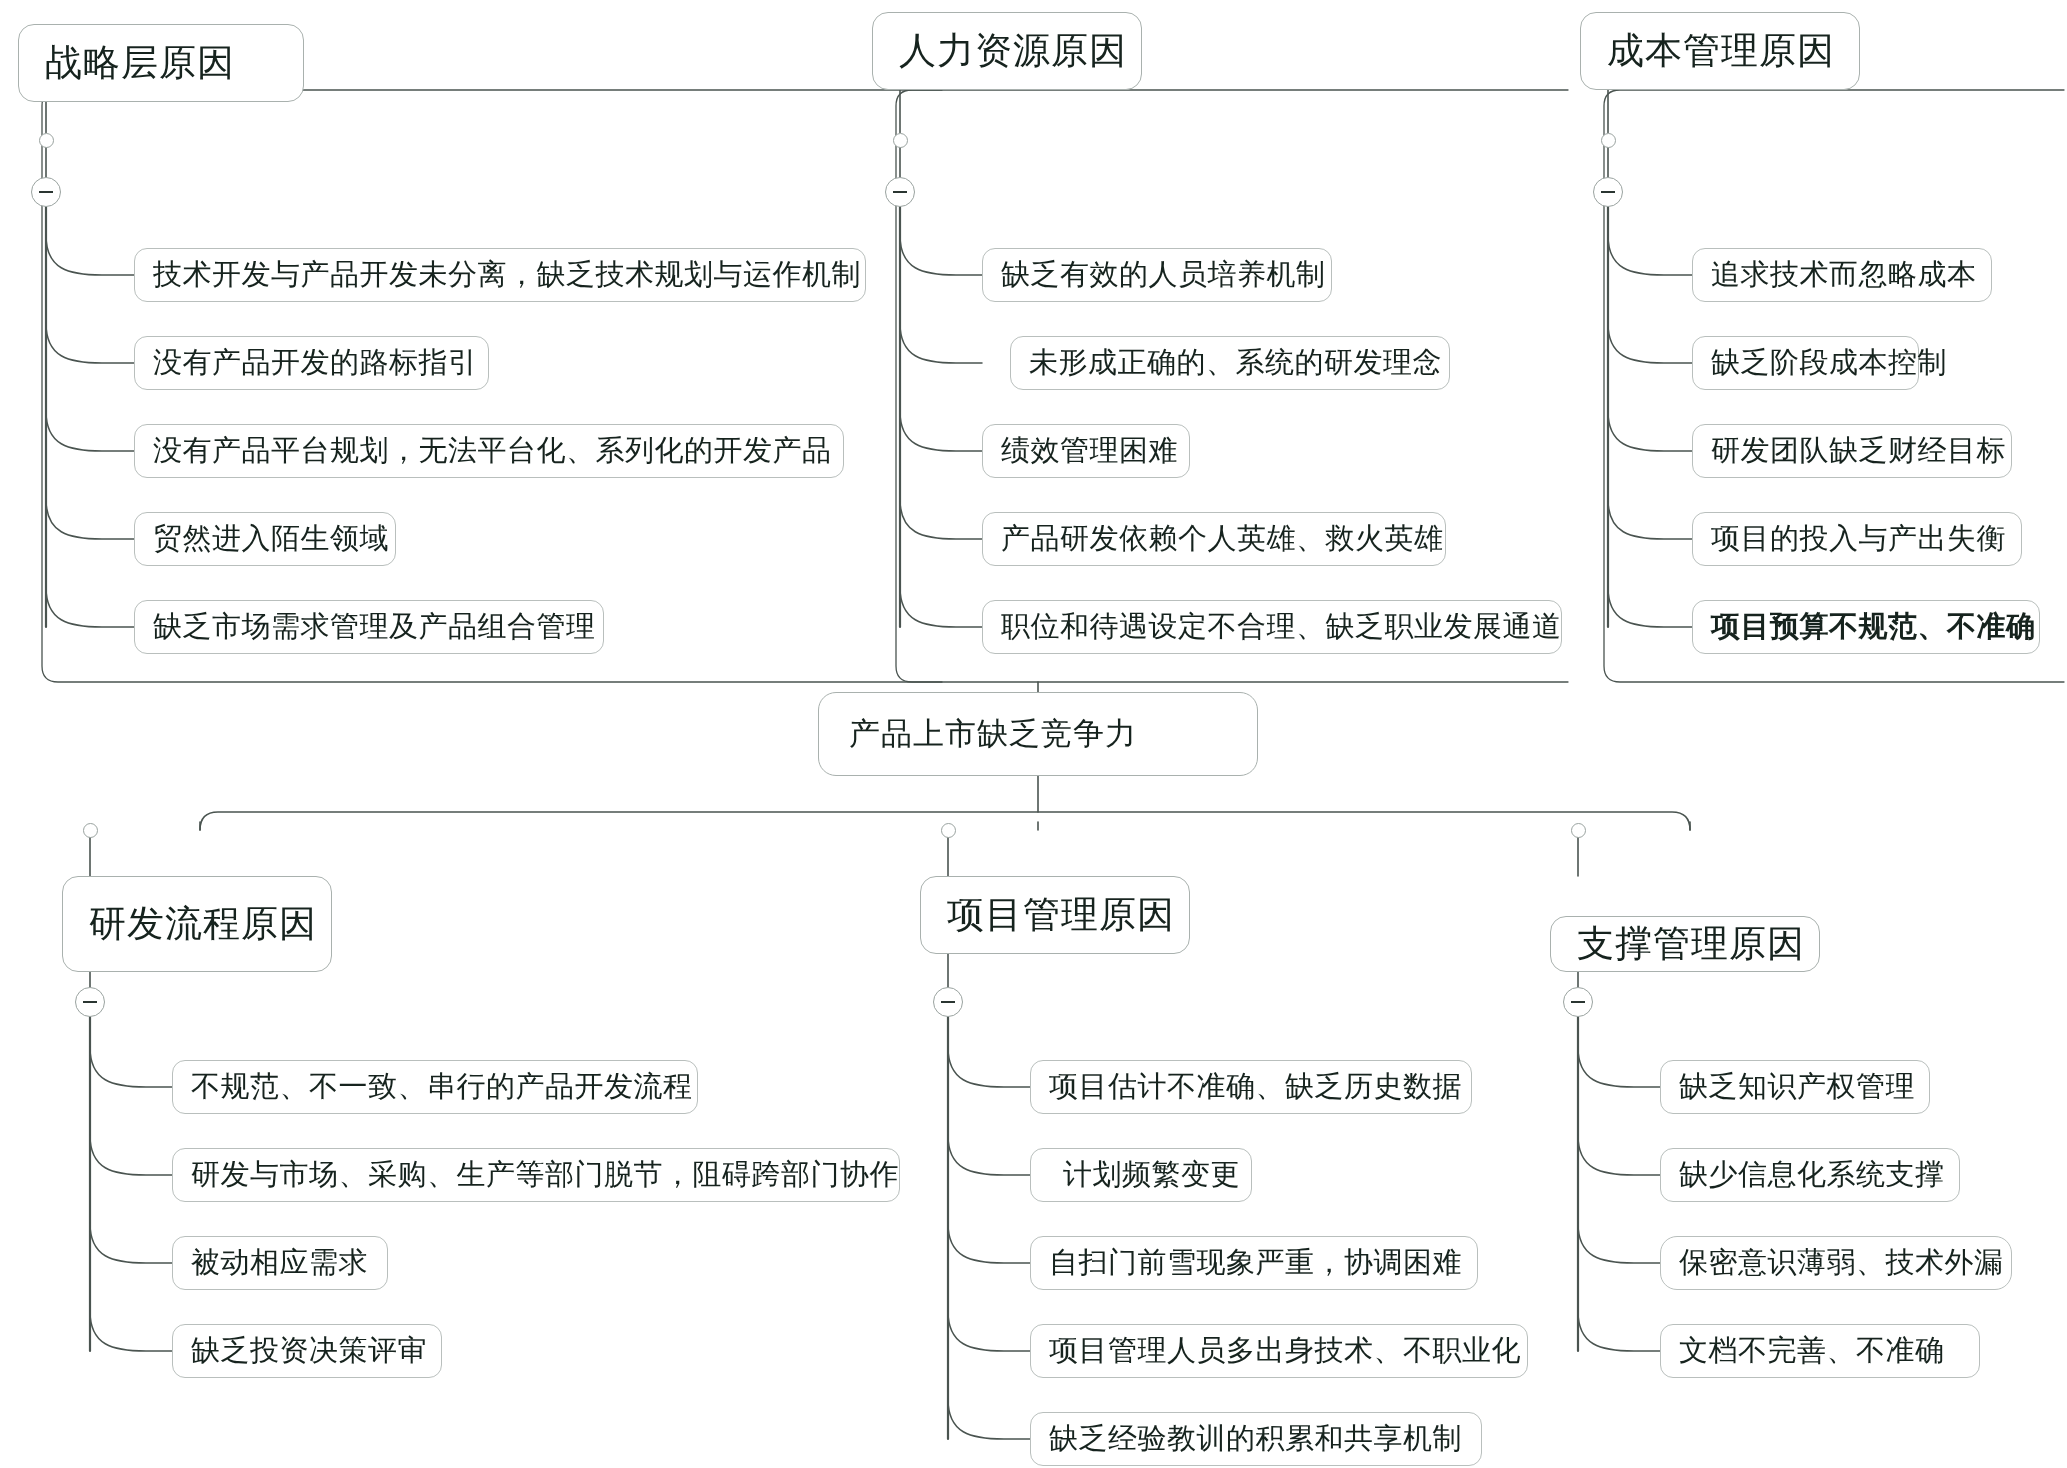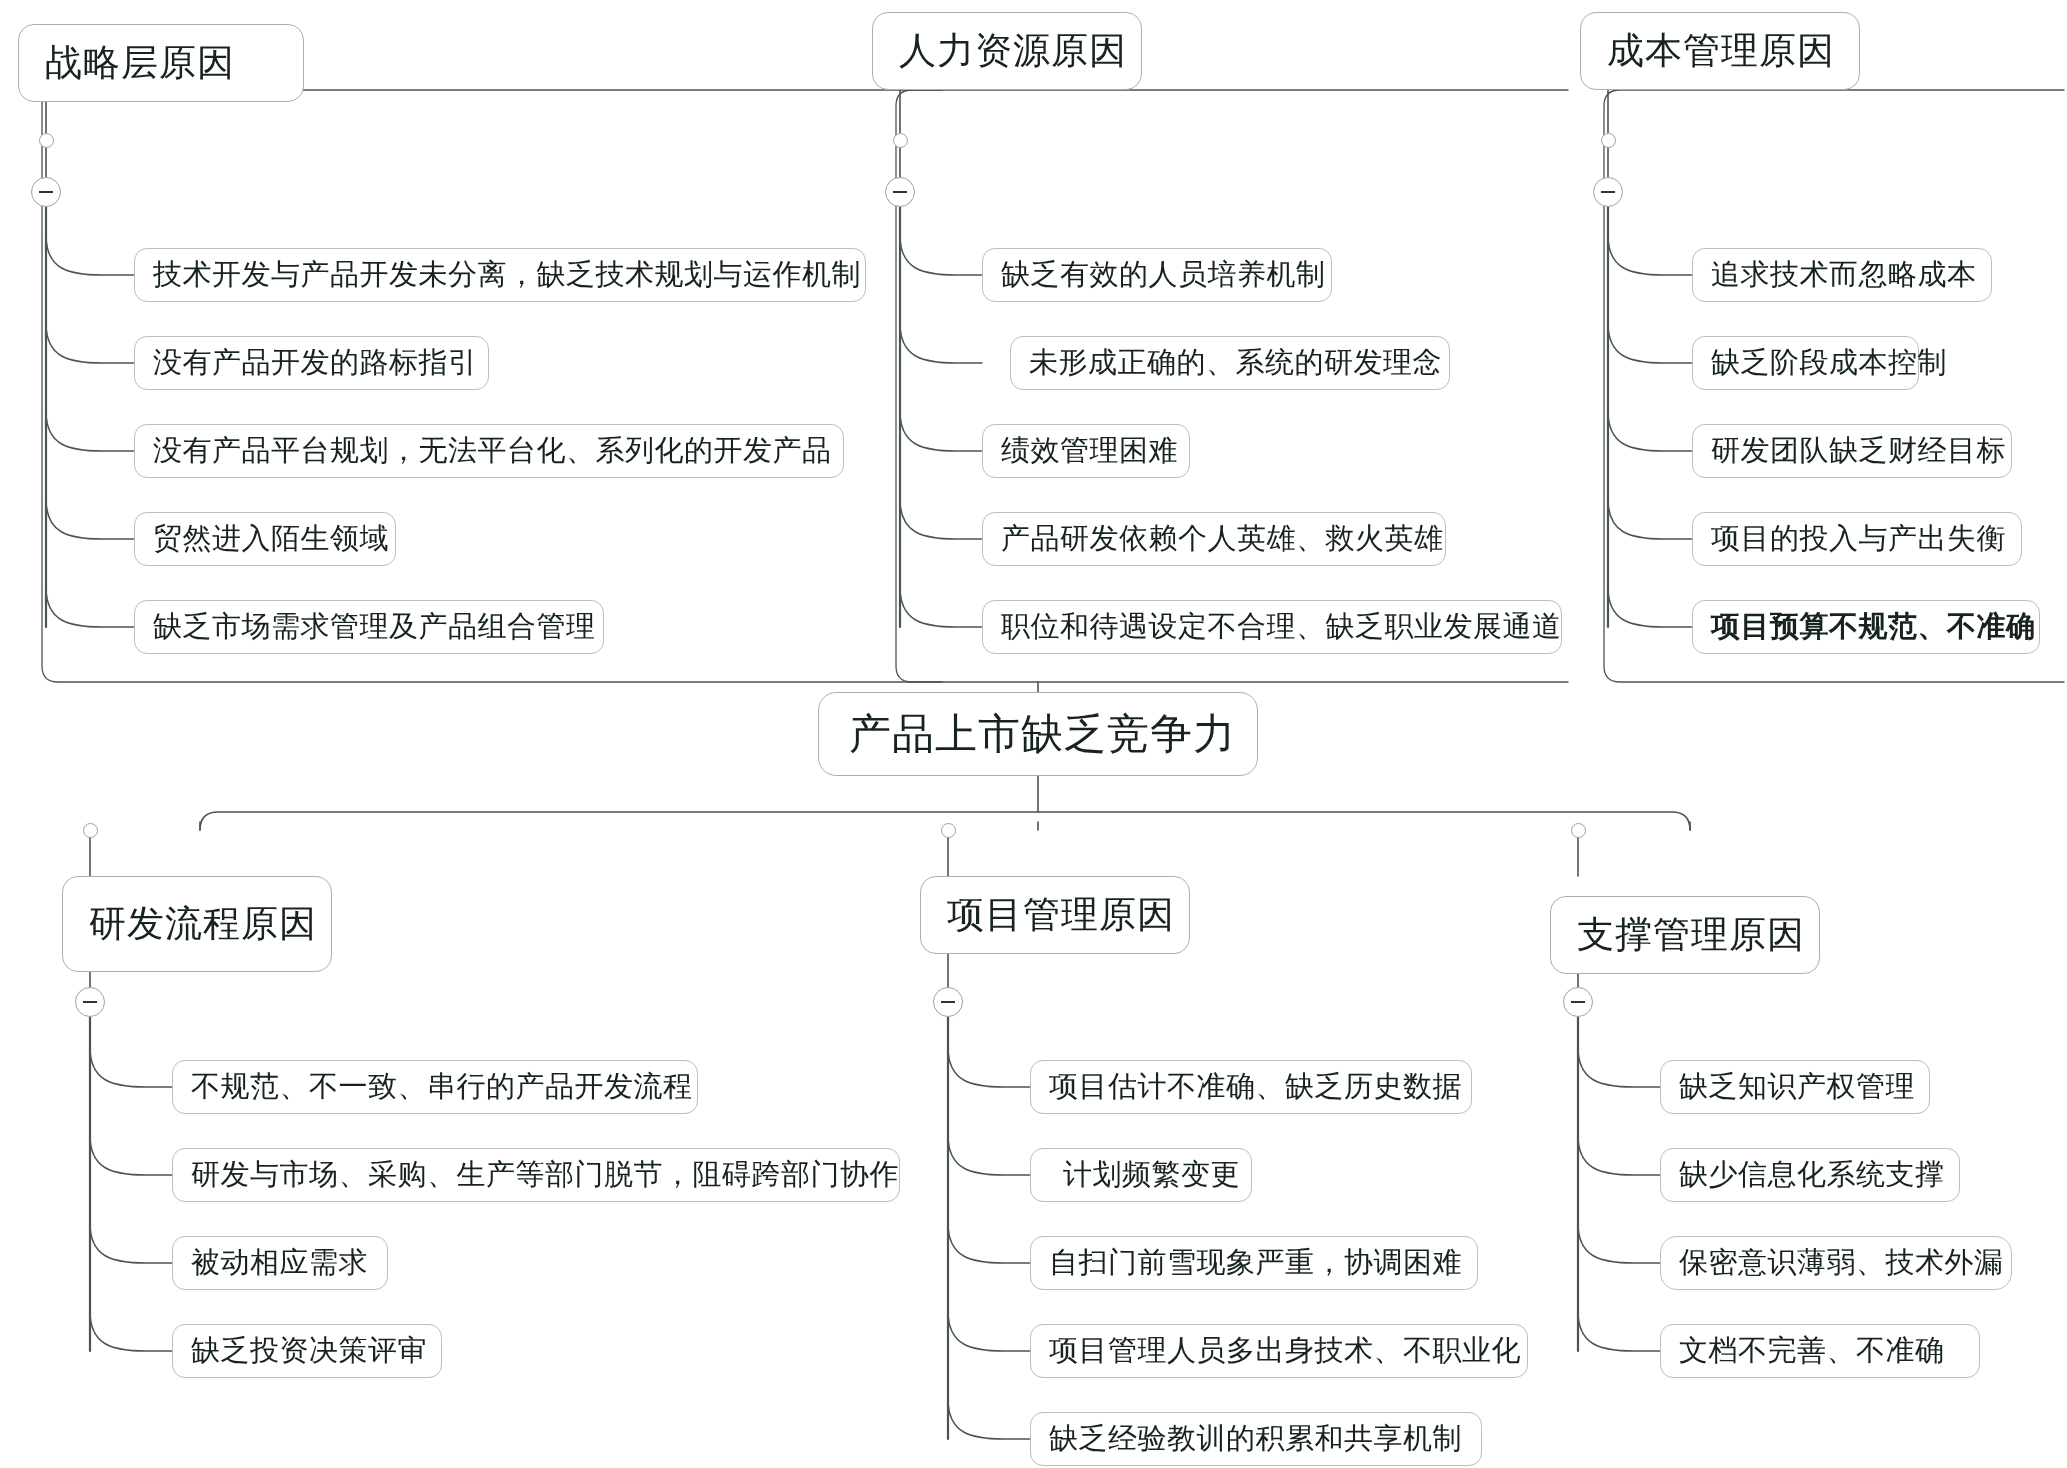--- a/index.html
+++ b/index.html
@@ -23,21 +23,21 @@
   }
   .node.topic{
     border-radius:16px;
     font-size:37px;
     padding:0 26px;
     letter-spacing:1px;
     border-color:#a9b1ae;
   }
   .node.central{
     border-radius:18px;
-    font-size:42px;
+    font-size:31px;
     padding:0 30px;
     letter-spacing:1px;
     border-color:#a9b1ae;
   }
   .node.leaf{
     font-size:29px;
     padding:0 18px;
     border-radius:13px;
     letter-spacing:0.5px;
   }
@@ -163,21 +163,21 @@
       <div class="node topic" style="left: 920px; top: 876px; width: 270px; height: 78px;">项目管理原因</div>
       <div class="dot" style="left: 940.5px; top: 822.5px;"></div>
       <div class="toggle" style="left: 933px; top: 987px;">
         <span class="bar"></span>
       </div>
       <div class="node leaf" style="left: 1030px; top: 1060px; width: 442px; height: 54px;">项目估计不准确、缺乏历史数据</div>
       <div class="node leaf" style="left: 1030px; top: 1148px; width: 222px; height: 54px; padding-left: 32px;">计划频繁变更</div>
       <div class="node leaf" style="left: 1030px; top: 1236px; width: 448px; height: 54px;">自扫门前雪现象严重，协调困难</div>
       <div class="node leaf" style="left: 1030px; top: 1324px; width: 498px; height: 54px;">项目管理人员多出身技术、不职业化</div>
       <div class="node leaf" style="left: 1030px; top: 1412px; width: 452px; height: 54px;">缺乏经验教训的积累和共享机制</div>
-      <div class="node topic" style="left: 1550px; top: 896px; width: 270px; height: 78px;">支撑管理原因</div>
+      <div class="node topic" style="left: 1550px; top: 916px; width: 270px; height: 56px;">支撑管理原因</div>
       <div class="dot" style="left: 1570.5px; top: 822.5px;"></div>
       <div class="toggle" style="left: 1563px; top: 987px;">
         <span class="bar"></span>
       </div>
       <div class="node leaf" style="left: 1660px; top: 1060px; width: 270px; height: 54px;">缺乏知识产权管理</div>
       <div class="node leaf" style="left: 1660px; top: 1148px; width: 300px; height: 54px;">缺少信息化系统支撑</div>
       <div class="node leaf" style="left: 1660px; top: 1236px; width: 352px; height: 54px; border-radius: 17px;">保密意识薄弱、技术外漏</div>
       <div class="node leaf" style="left: 1660px; top: 1324px; width: 320px; height: 54px;">文档不完善、不准确</div>
     </div>
 

